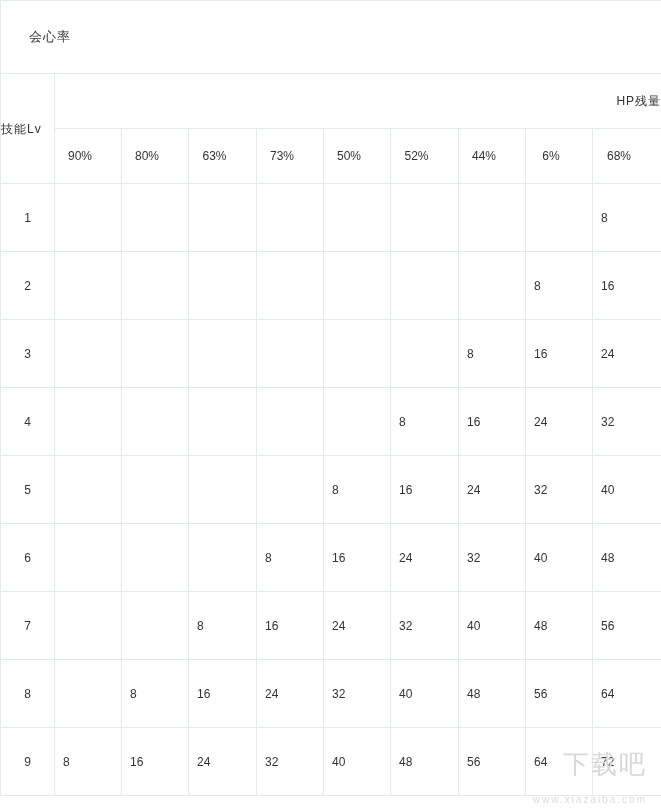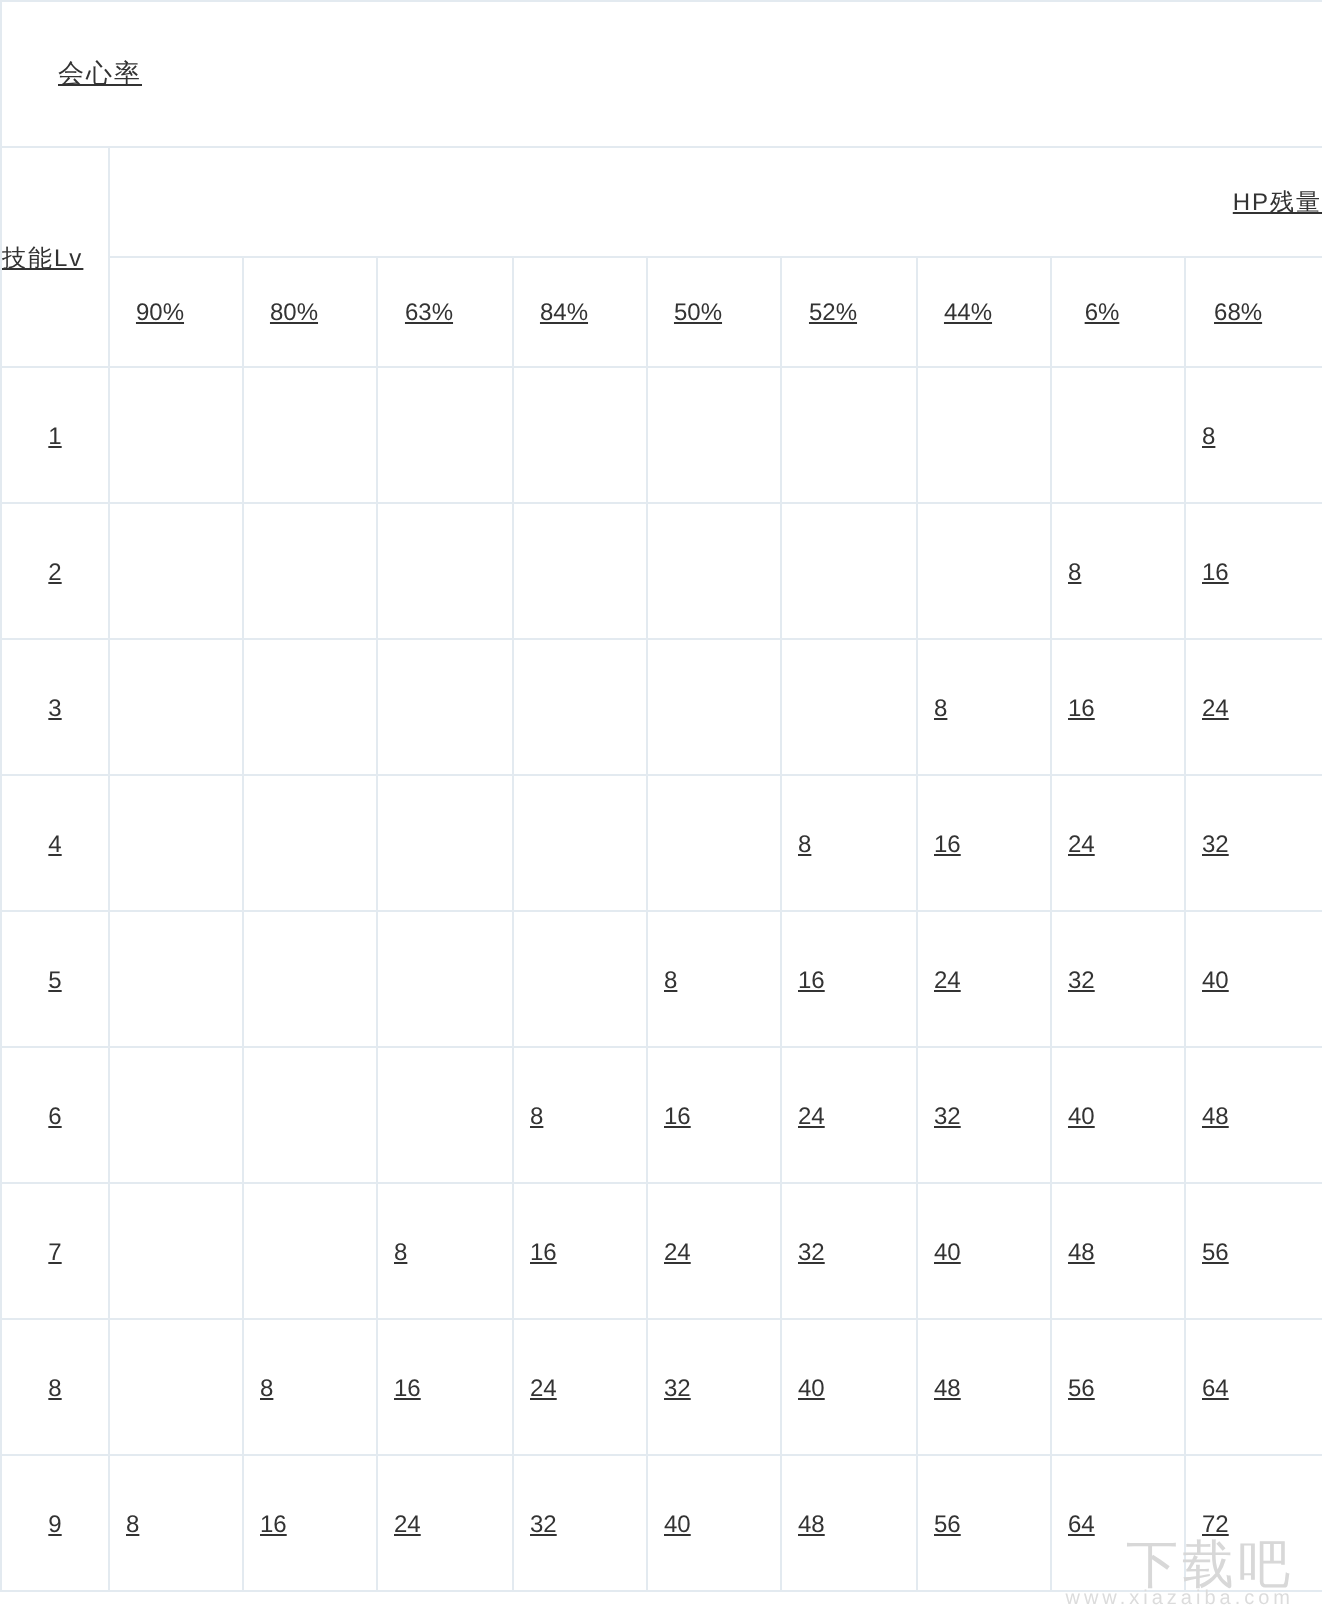--- a/index.html
+++ b/index.html
@@ -13,21 +13,20 @@
     font-family: "Liberation Sans", sans-serif;
     color: #333333;
     position: relative;
     overflow: hidden;
   }
   .page {
     position: relative;
     width: 661px;
     height: 811px;
     box-sizing: border-box;
-    text-decoration: underline;
   }
   table.data-table {
     border-collapse: collapse;
     width: 661px;
     table-layout: fixed;
     font-size: 12px;
   }
   table.data-table td,
   table.data-table th {
     border: 1px solid #e3eaf0;
@@ -92,21 +91,21 @@
   .watermark .wm-main {
     font-size: 26px;
     color: #d8d8d8;
     letter-spacing: 2px;
     font-family: "Liberation Sans", sans-serif;
   }
   .watermark .wm-sub {
     font-size: 10px;
     color: #dcdcdc;
     letter-spacing: 2px;
-    margin-top: 0;
+    margin-top: 18px;
   }
 </style>
 </head>
 <body>
 
 <div class="page">
 
   <table class="data-table">
     <colgroup>
       <col style="width:54px">
@@ -125,21 +124,21 @@
         <td class="title-cell" colspan="10">会心率</td>
       </tr>
       <tr>
         <td class="corner-cell" rowspan="2">技能Lv</td>
         <td class="hp-head-cell" colspan="9">HP残量</td>
       </tr>
       <tr>
         <td class="pct-cell">90%</td>
         <td class="pct-cell">80%</td>
         <td class="pct-cell">63%</td>
-        <td class="pct-cell">84%</td>
+        <td class="pct-cell">73%</td>
         <td class="pct-cell">50%</td>
         <td class="pct-cell">52%</td>
         <td class="pct-cell">44%</td>
         <td class="pct-cell">6%</td>
         <td class="pct-cell">68%</td>
       </tr>
 
       <tr>
         <td class="lv-cell">1</td>
         <td class="val-cell"></td>

